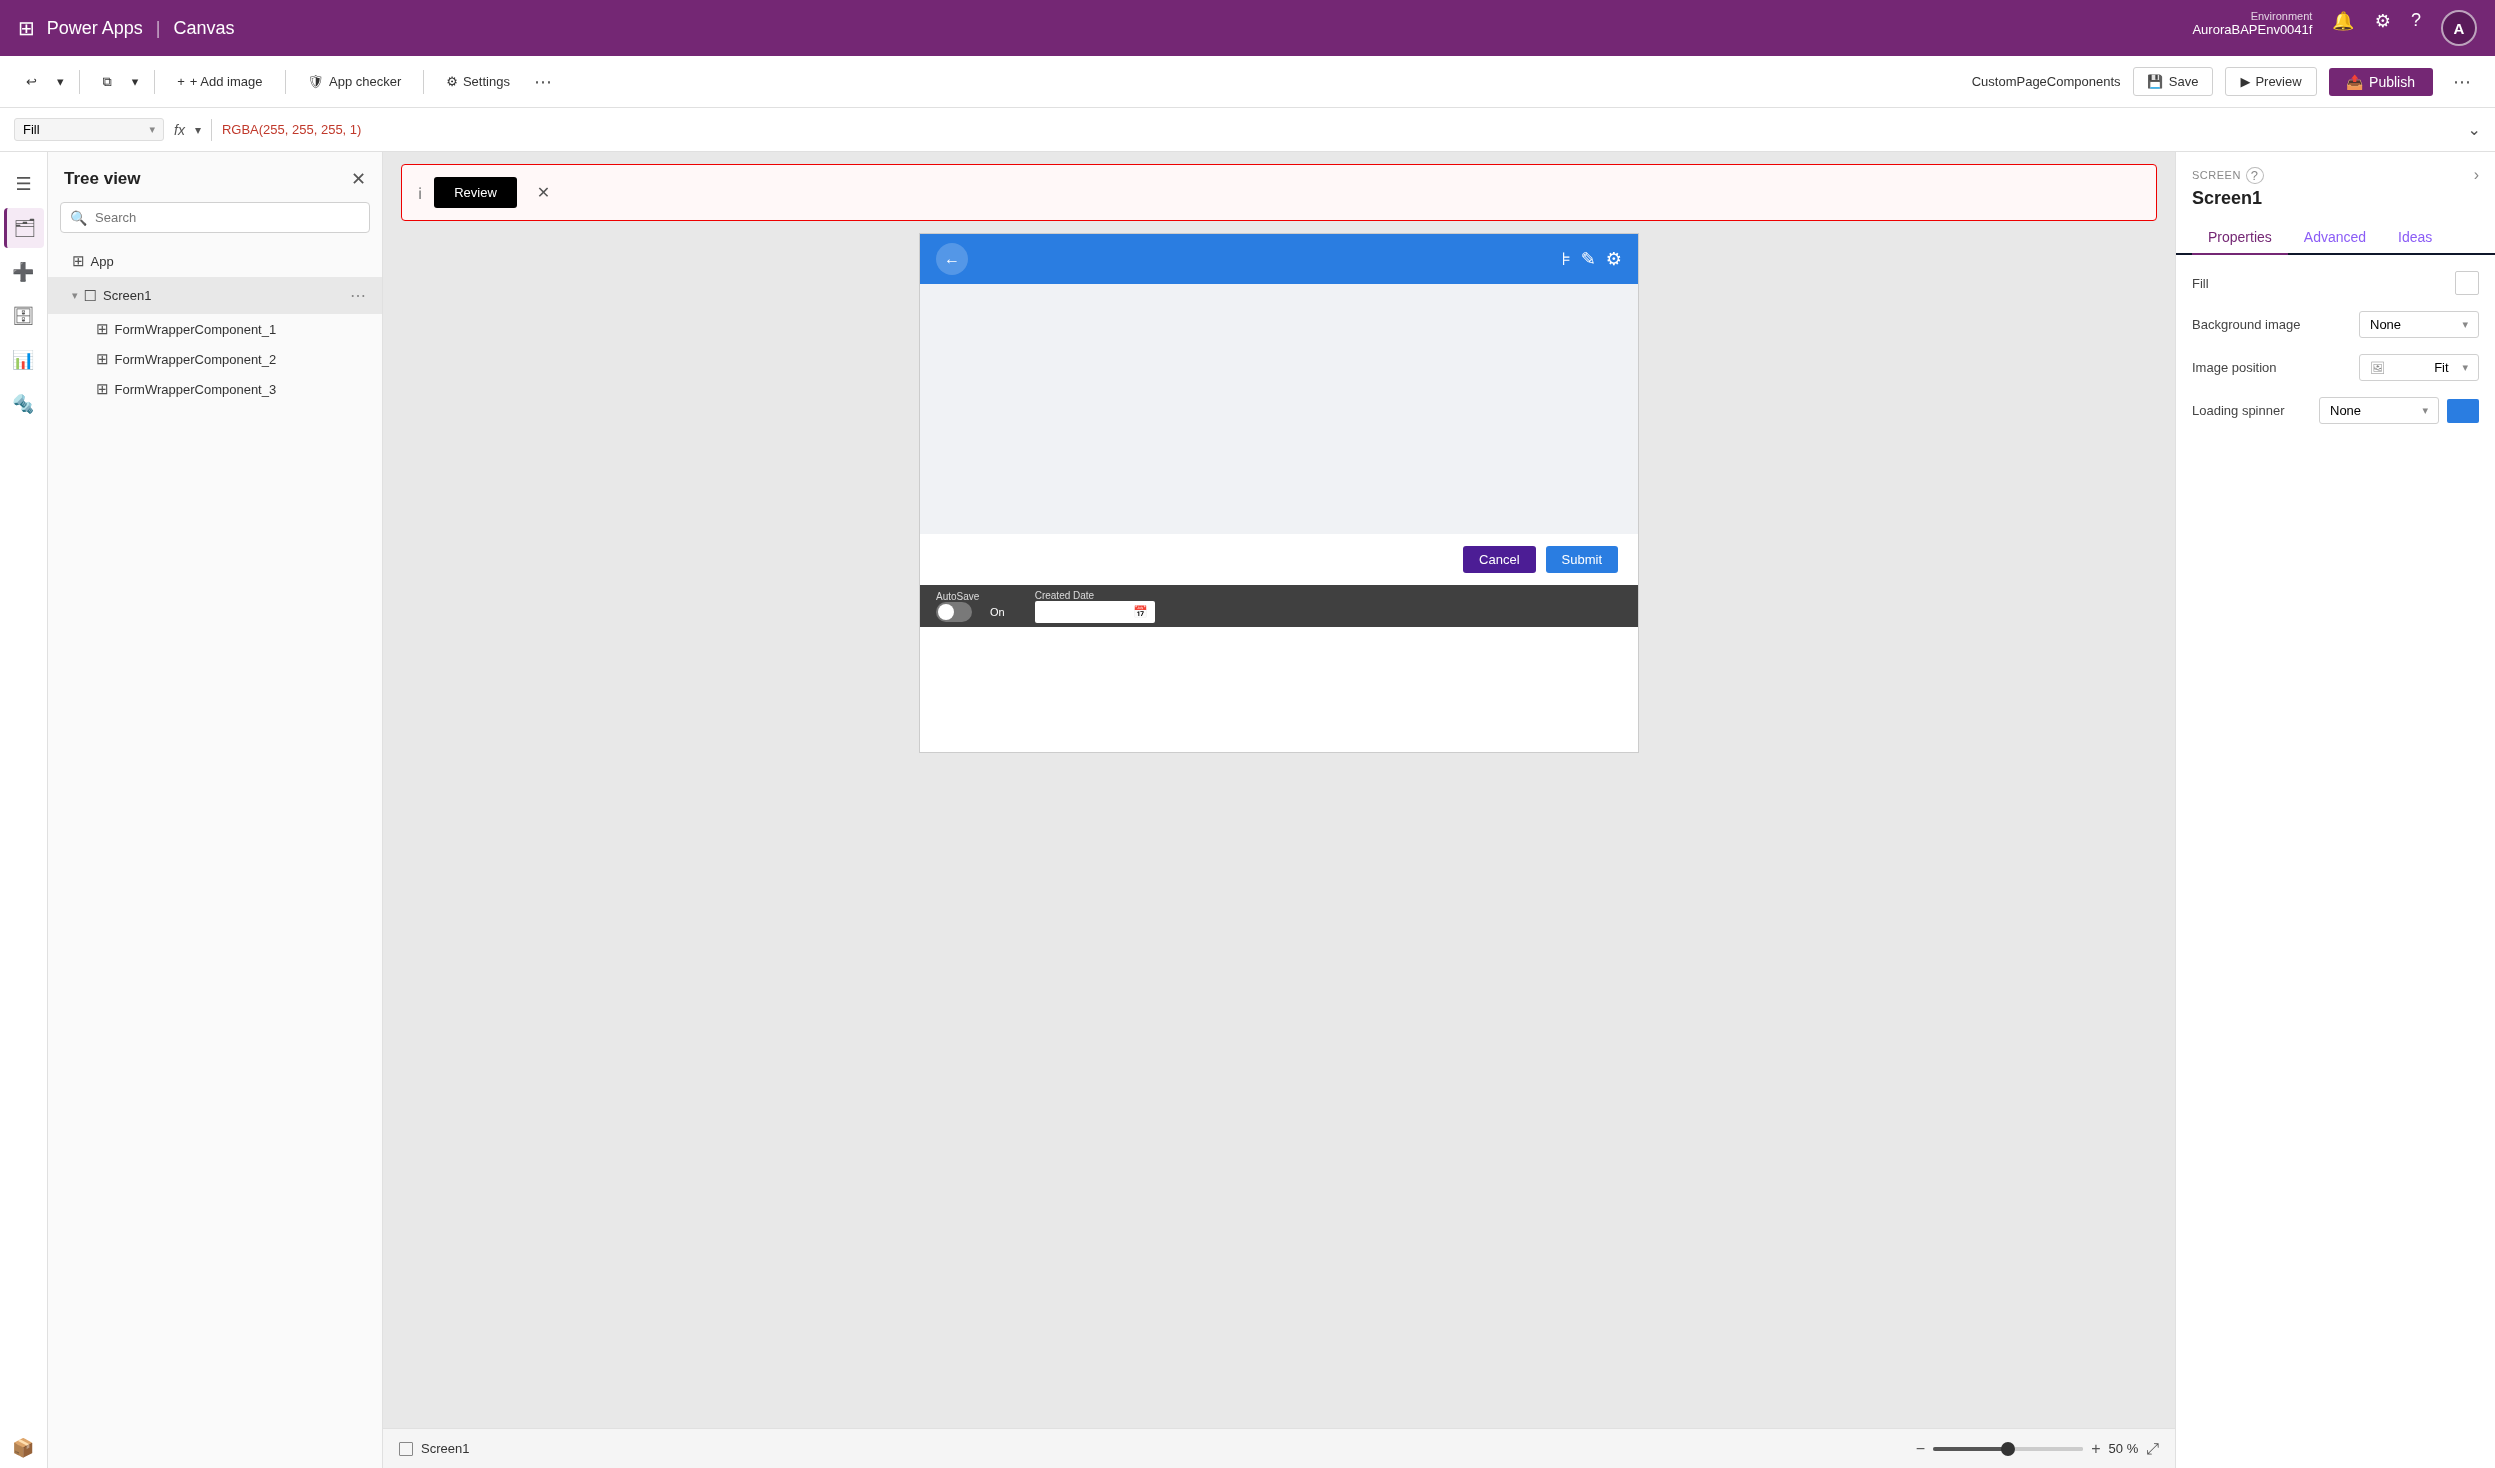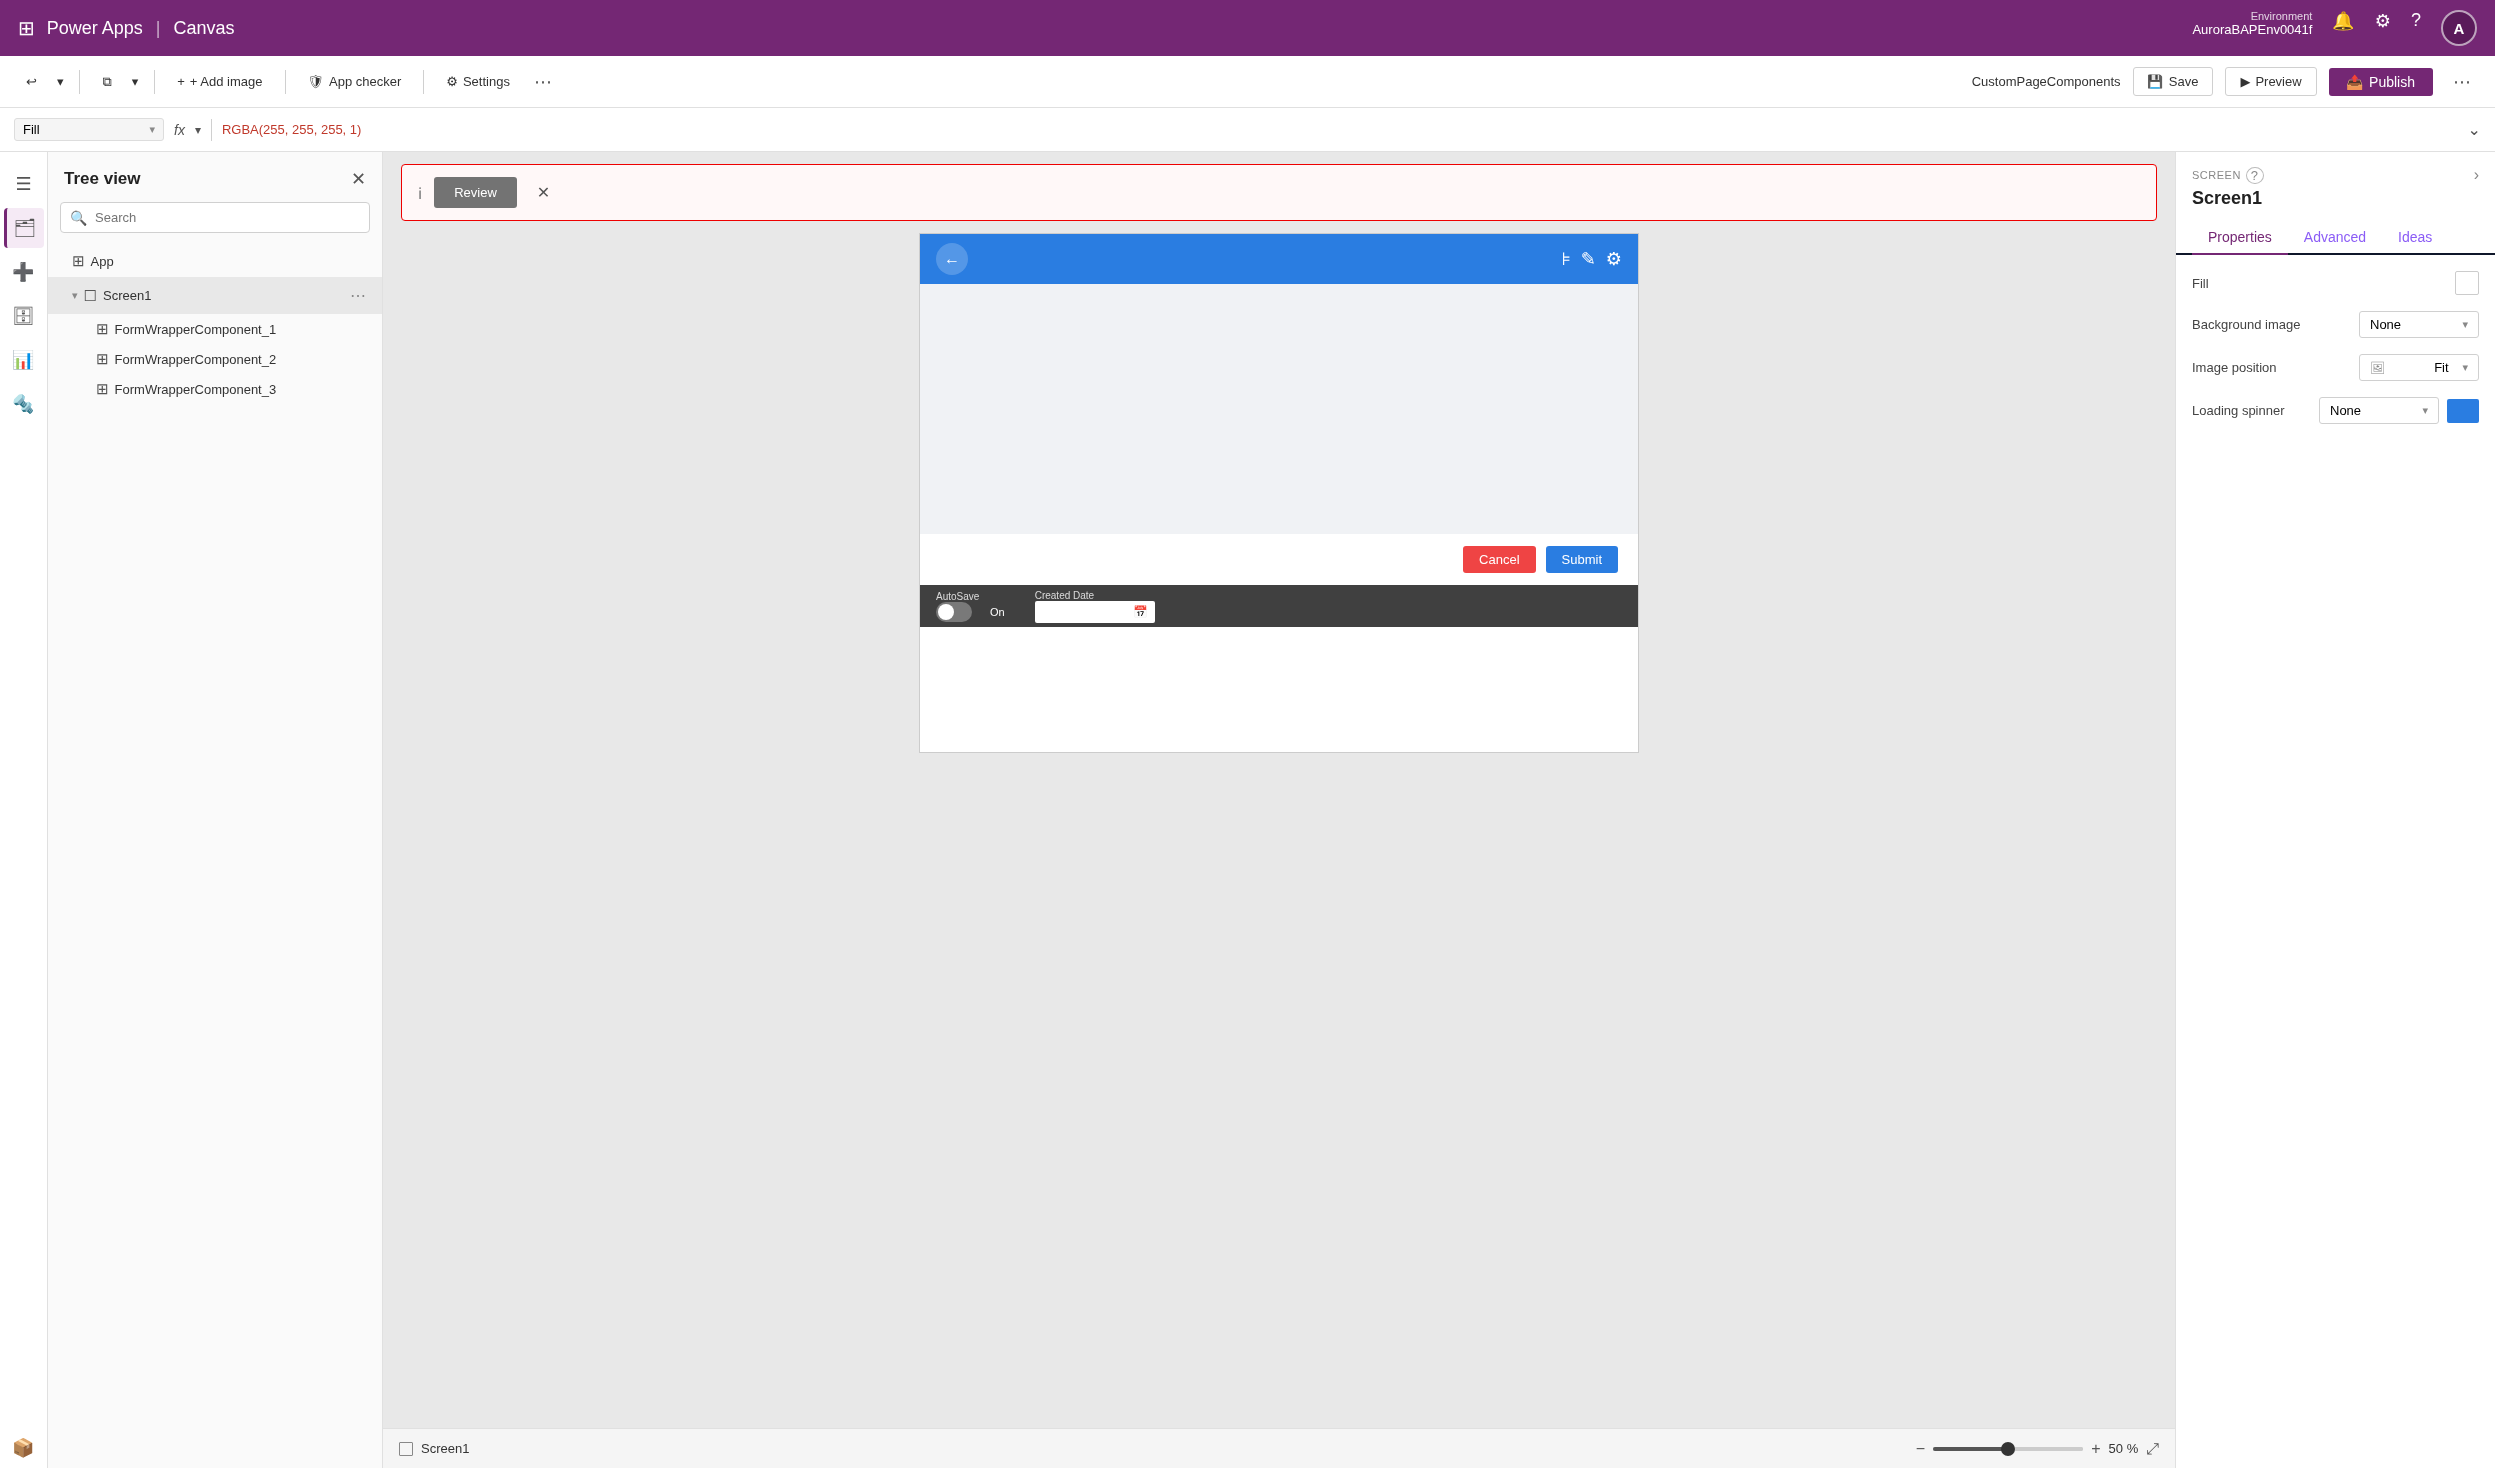--- a/index.html
+++ b/index.html
@@ -189,21 +189,21 @@
       border: 1.5px solid #e00;
       border-radius: 4px;
       display: flex;
       align-items: center;
       gap: 12px;
     }
     .notification-icon { font-size: 16px; color: #777; }
     .notification-text { flex: 1; font-size: 13px; color: #333; }
     .notification-review-btn {
       padding: 8px 20px;
-      background: #737373;
+      background: #000000;
       color: white;
       border: none;
       border-radius: 3px;
       cursor: pointer;
       font-size: 13px;
     }
     .notification-close { cursor: pointer; font-size: 16px; color: #555; margin-left: 8px; }
 
     
     .canvas-frame-container {
@@ -257,21 +257,21 @@
     
     .app-actions {
       display: flex;
       justify-content: flex-end;
       gap: 10px;
       padding: 12px 20px;
       background: white;
     }
     .app-cancel-btn {
       padding: 6px 16px;
-      background: #ef4444;
+      background: #4c1d95;
       color: white;
       border: none;
       border-radius: 3px;
       font-size: 13px;
       cursor: pointer;
     }
     .app-submit-btn {
       padding: 6px 16px;
       background: #2a7de1;
       color: white;

